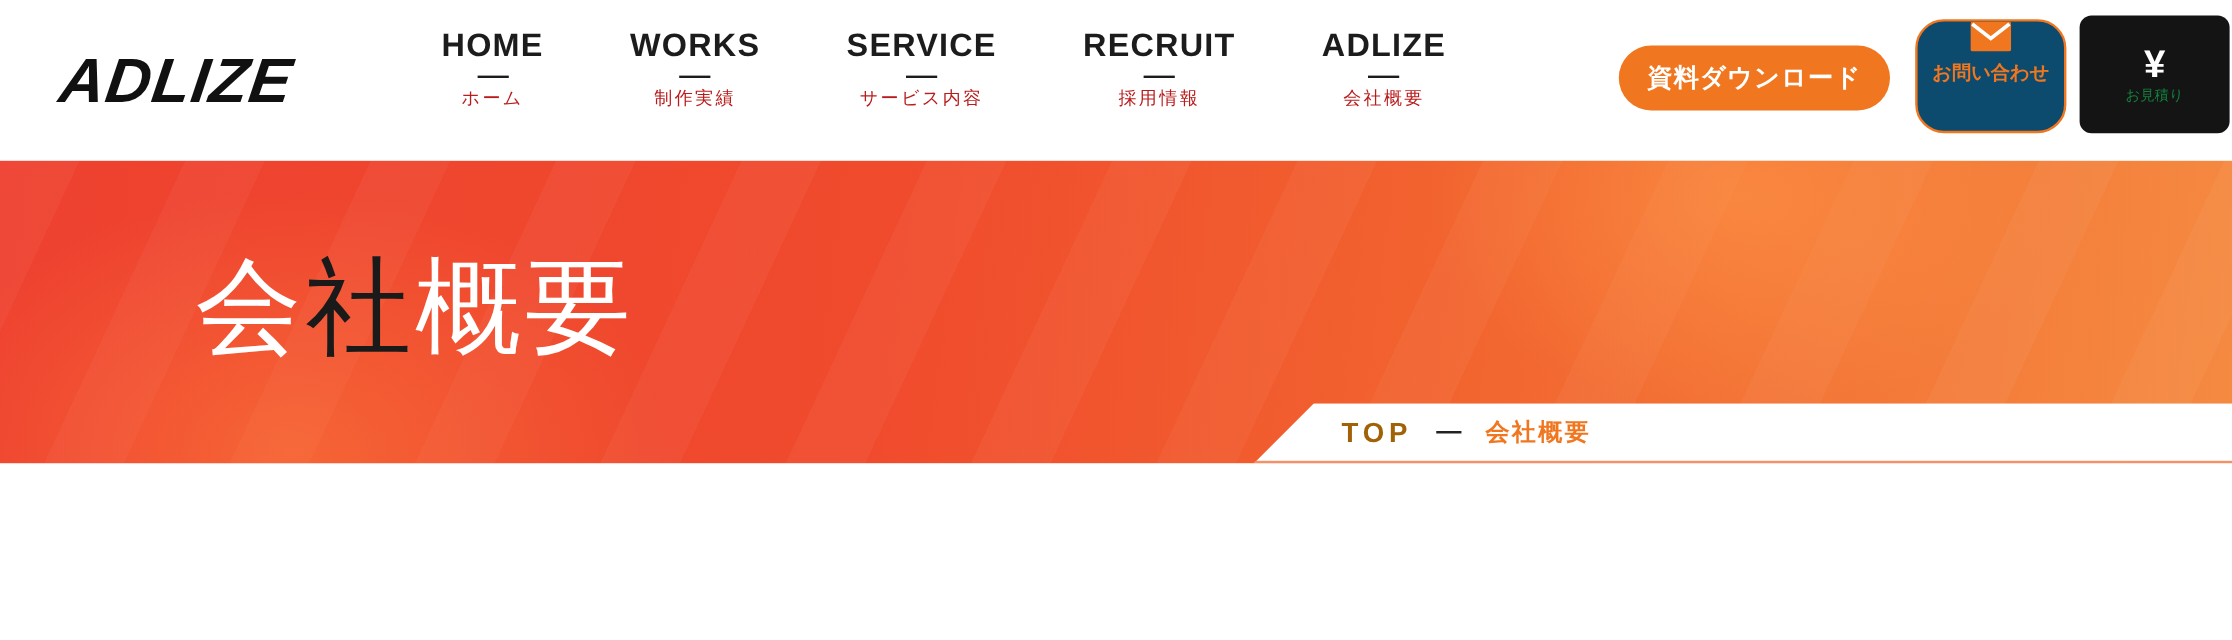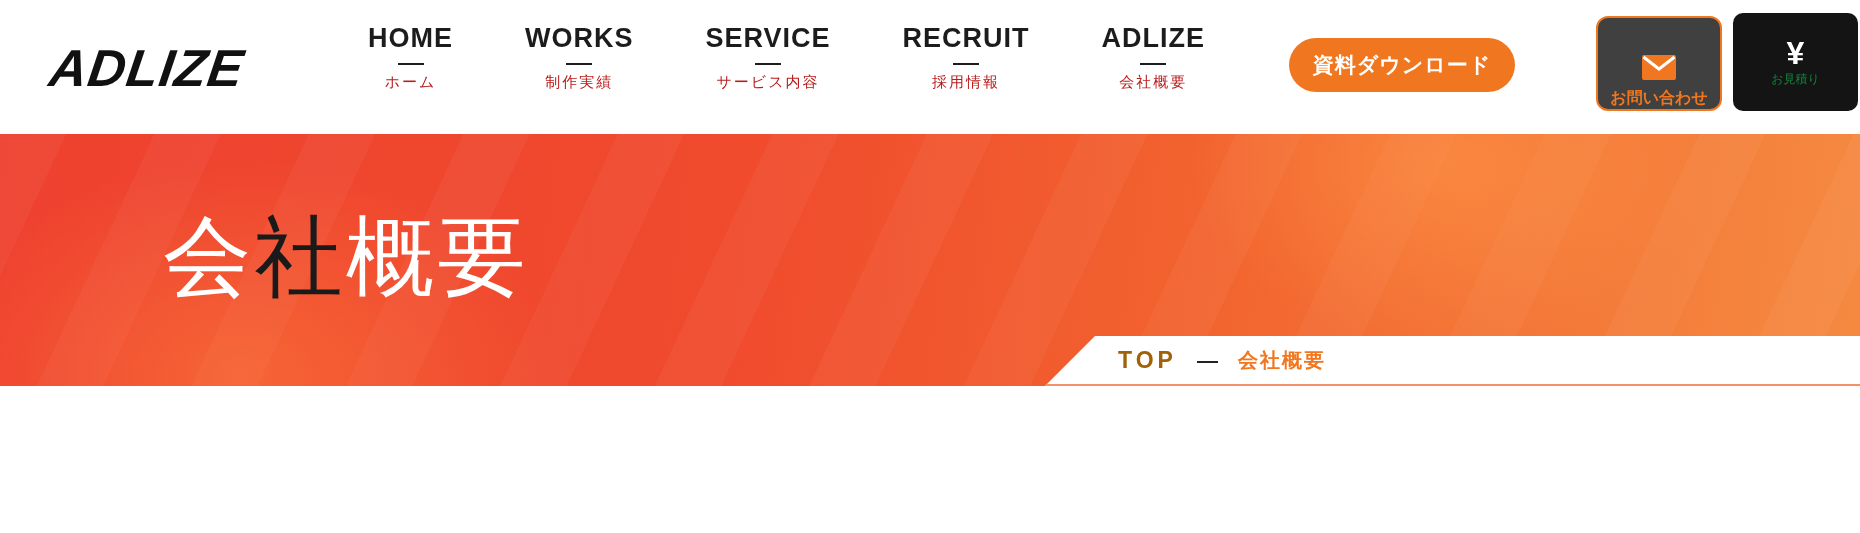--- a/index.html
+++ b/index.html
@@ -10,26 +10,26 @@
   .header { position:absolute; top:0; left:0; width:1860px; height:134px; background:#ffffff; }
   .logo { position:absolute; left:50px; top:42px; font-size:52px; font-weight:bold; font-style:italic;
           color:#111111; letter-spacing:1px; transform:skewX(-8deg); cursor:pointer; line-height:1; }
 
   .nav { position:absolute; left:368px; top:24px; display:flex; gap:72px; }
   .nav-item { display:flex; flex-direction:column; align-items:center; cursor:pointer; text-decoration:none; }
   .nav-en { font-size:27px; font-weight:bold; color:#1c1c1c; letter-spacing:1px; line-height:1.1; }
   .nav-divider { width:26px; height:2px; background:#1c1c1c; margin:9px 0 8px 0; }
   .nav-ja { font-size:15px; color:#b91c1c; letter-spacing:2px; }
 
-  .btn-download { position:absolute; left:1289px; top:38px; width:226px; height:54px; border:none;
+  .btn-download { position:absolute; left:1349px; top:38px; width:226px; height:54px; border:none;
                   border-radius:27px; background:#f0771f; color:#ffffff; font-size:21px; font-weight:bold;
                   letter-spacing:1px; cursor:pointer; font-family:inherit; }
-  .btn-contact { position:absolute; left:1596px; top:16px; width:126px; height:95px; background:#404040;
-                 border:2px solid #f0771f; border-radius:12px; display:flex; flex-direction:column;
-                 align-items:center; justify-content:flex-end; gap:8px; cursor:pointer; font-family:inherit; }
+  .btn-contact { position:absolute; left:1596px; top:16px; width:126px; height:95px; background:#0c4a6e;
+                 border:2px solid #f0771f; border-radius:24px; display:flex; flex-direction:column;
+                 align-items:center; justify-content:flex-start; gap:8px; cursor:pointer; font-family:inherit; }
   .btn-contact .label { color:#f0771f; font-size:16px; font-weight:bold; }
   .btn-quote { position:absolute; left:1733px; top:13px; width:125px; height:98px; background:#141414;
                border:none; border-radius:10px; display:flex; flex-direction:column; align-items:center;
                justify-content:center; gap:2px; cursor:pointer; font-family:inherit; }
   .btn-quote .yen { color:#ffffff; font-size:32px; font-weight:bold; line-height:1; }
   .btn-quote .label { color:#15803d; font-size:12px; font-weight:normal; }
 
   
   .hero { position:absolute; top:134px; left:0; width:1860px; height:252px;
           background:

